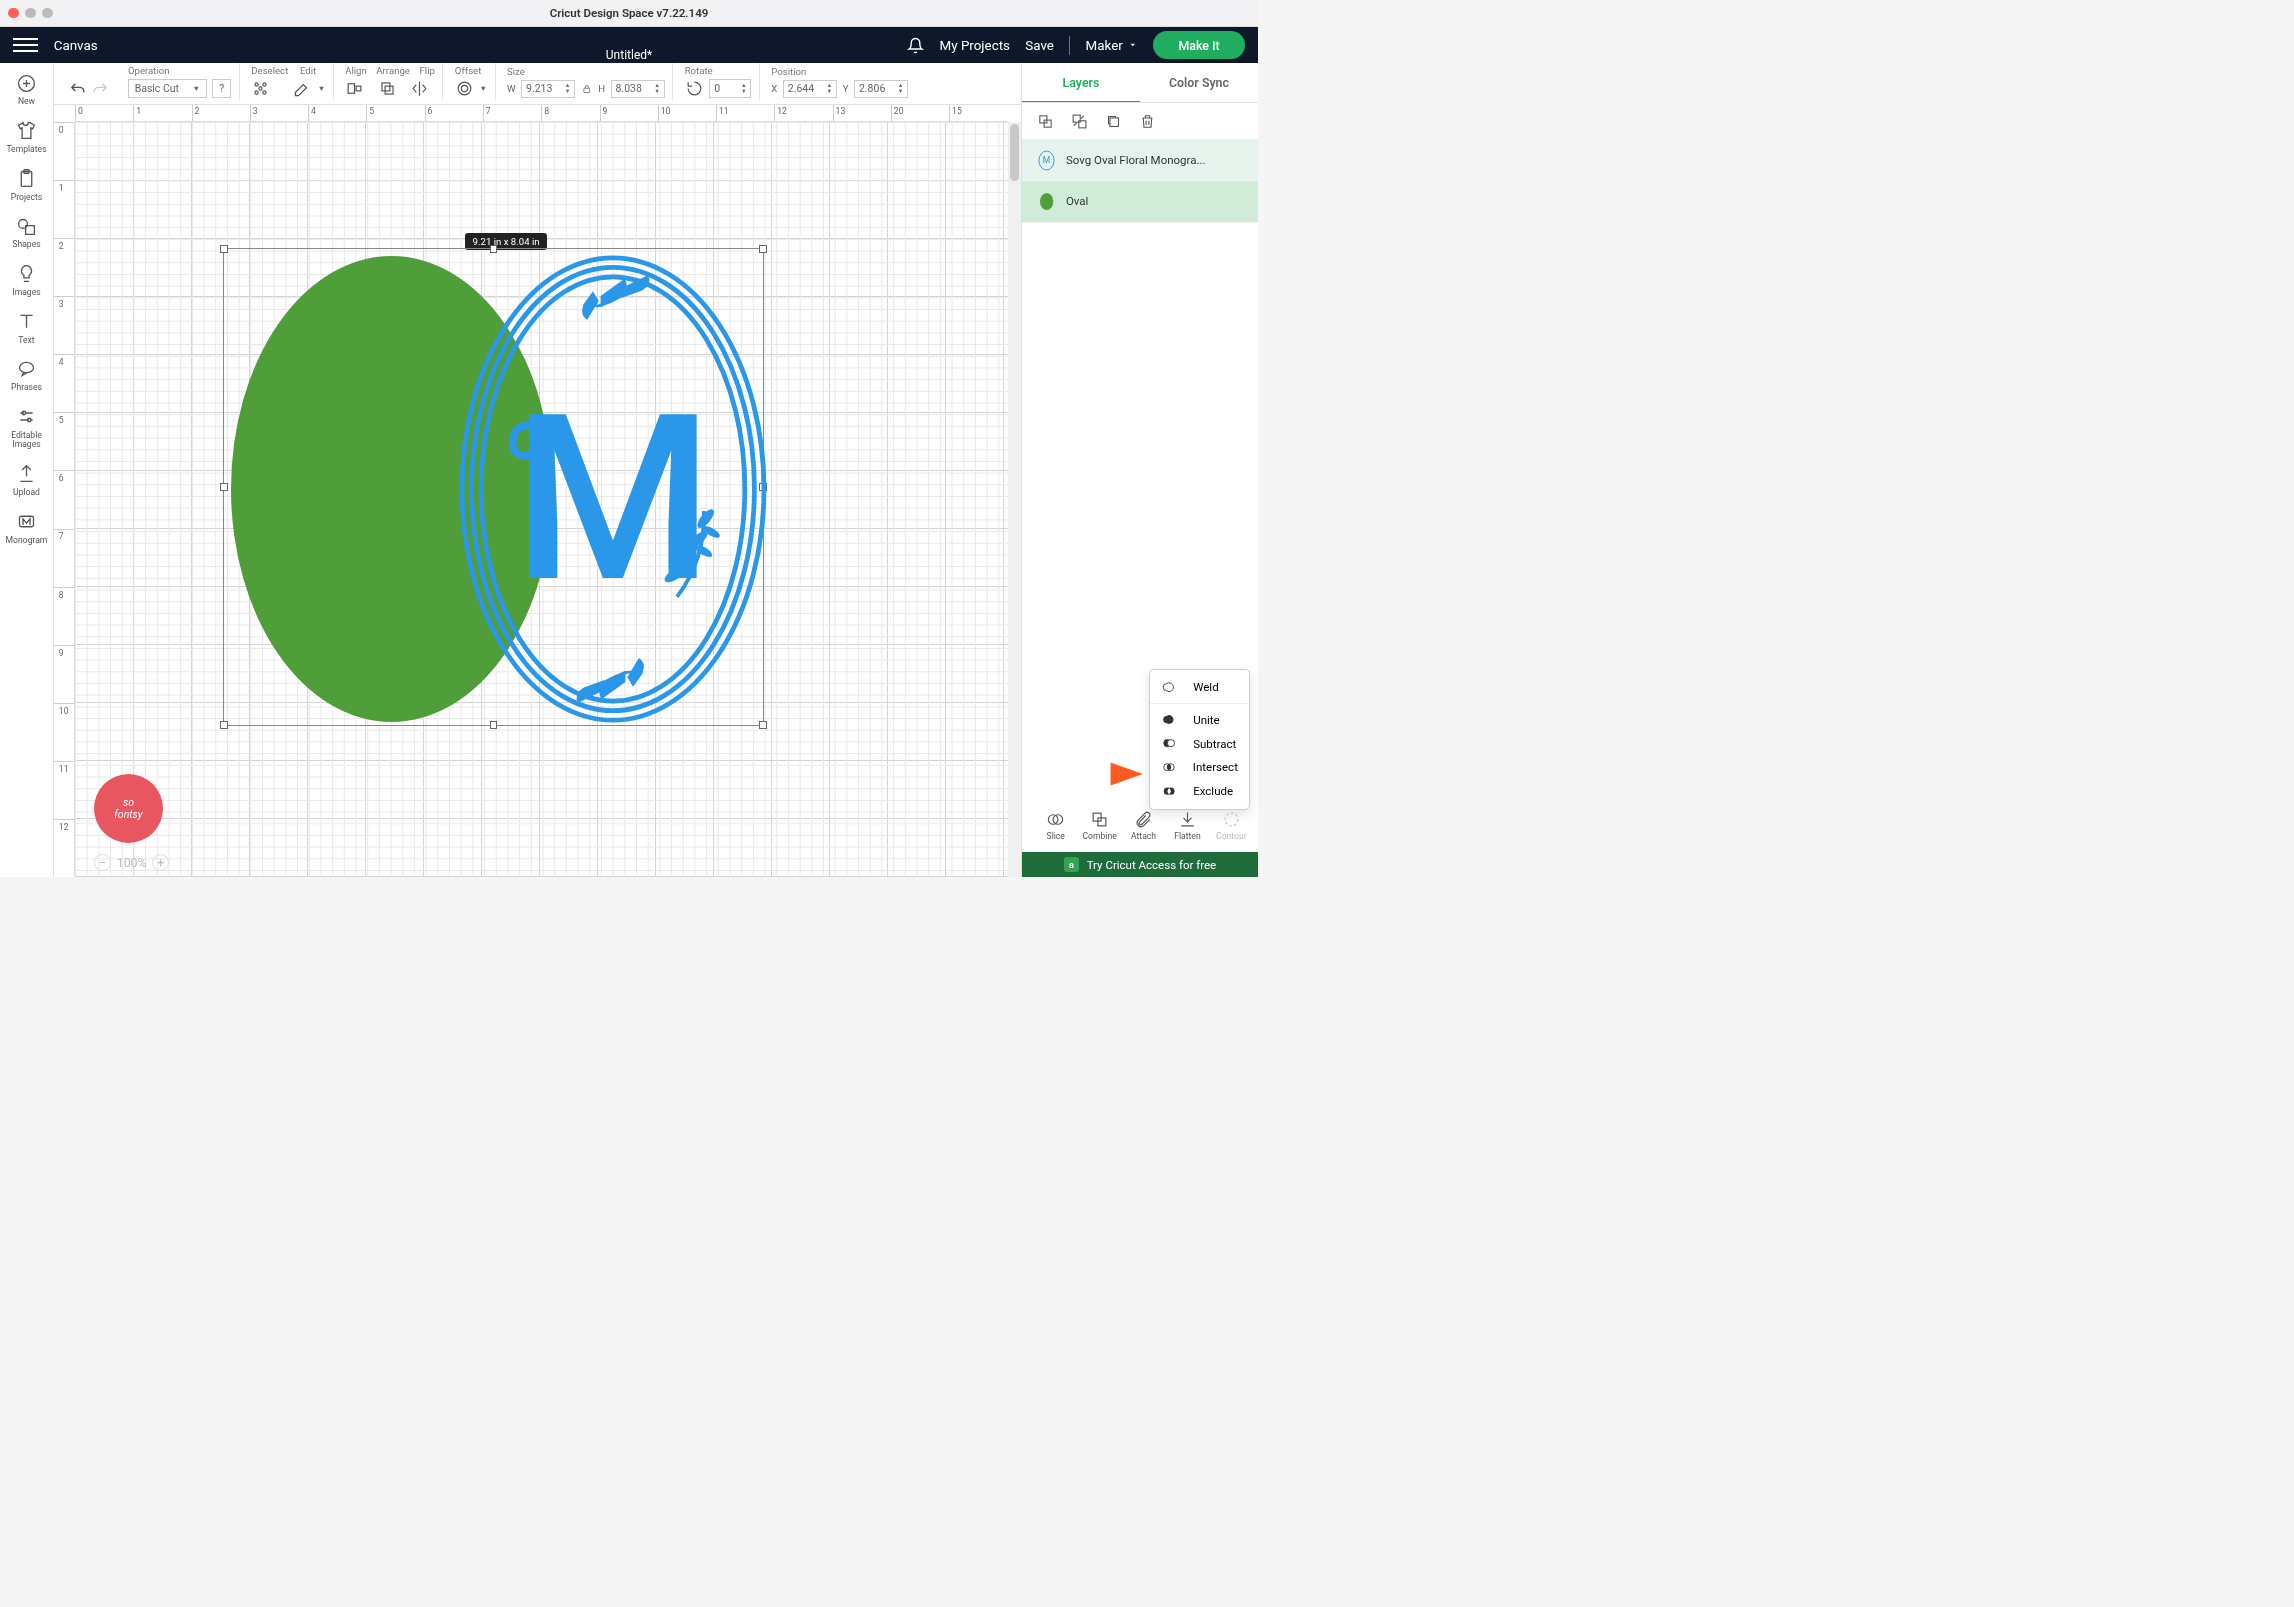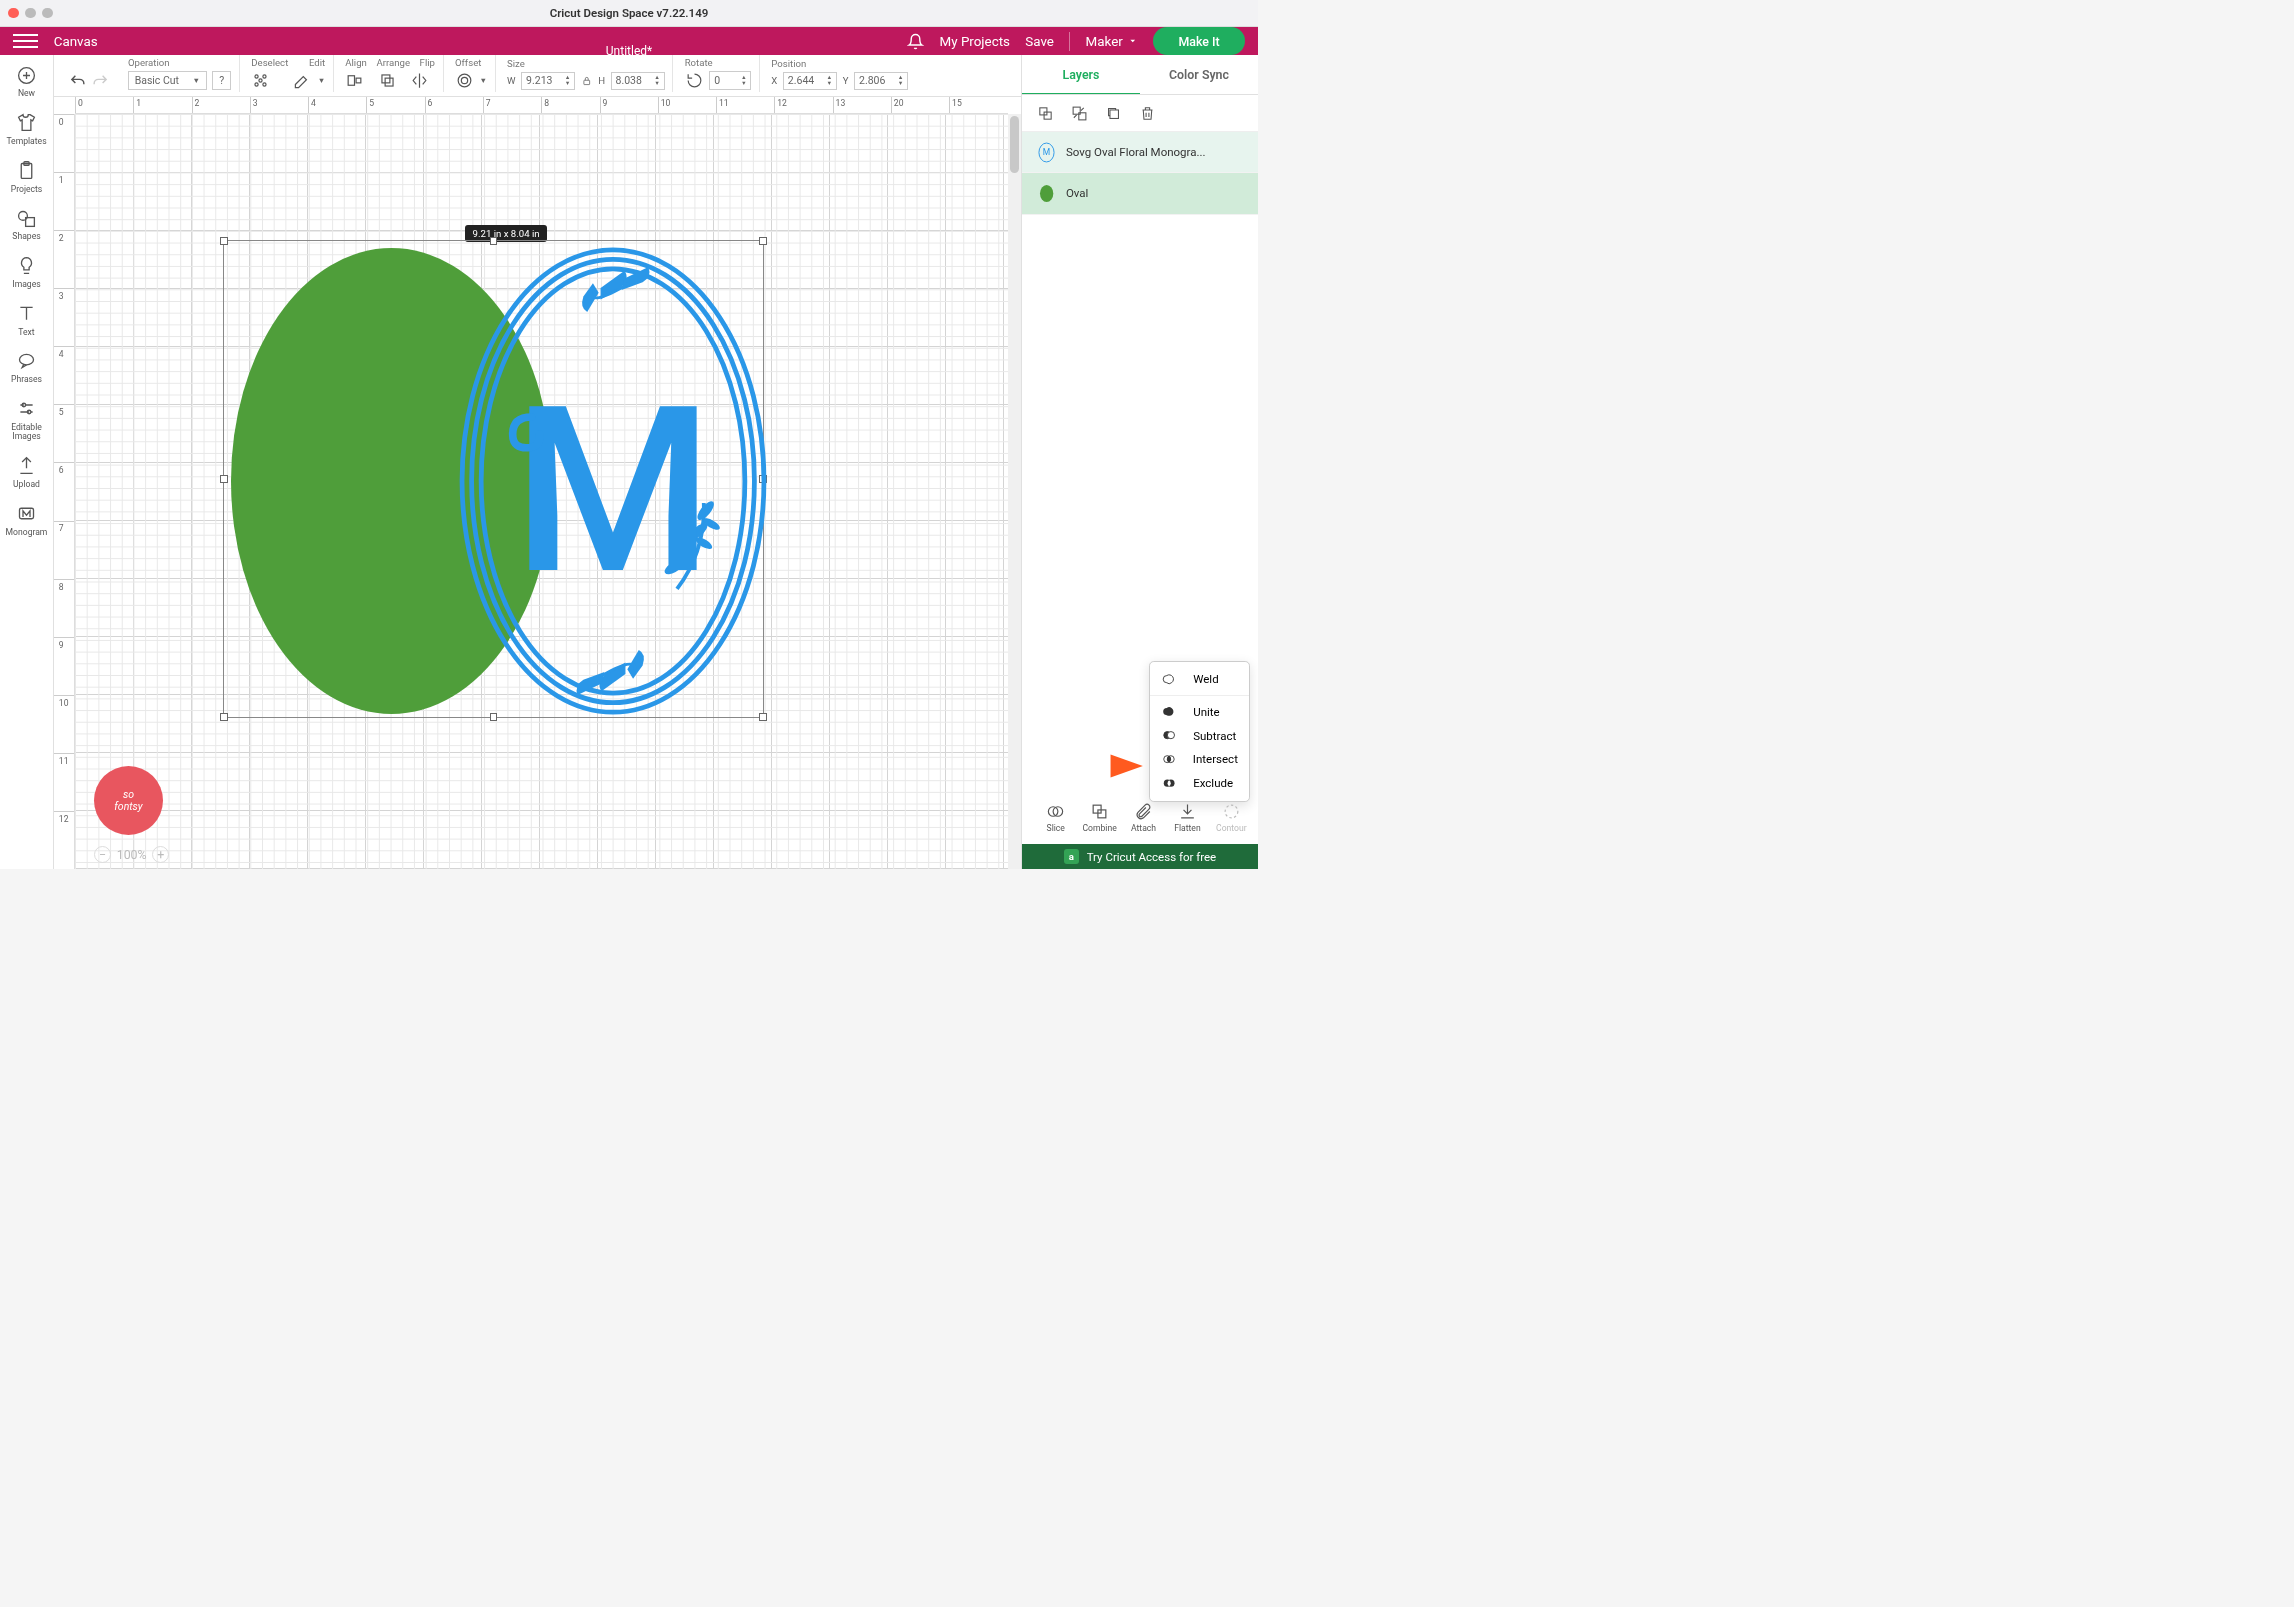--- a/index.html
+++ b/index.html
@@ -4,21 +4,21 @@
 <style>
 * { margin: 0; padding: 0; box-sizing: border-box; font-family: -apple-system, BlinkMacSystemFont, "Segoe UI", Roboto, sans-serif; }
 body { background: #f5f5f5; width: 1258px; height: 881px; overflow: hidden; position: relative; }
 
 .titlebar { height: 27px; background: #f2f2f4; display: flex; align-items: center; padding: 0 8px; position: relative; border-bottom:1px solid #ddd; }
 .traffic { display: flex; gap: 6.7px; }
 .tdot { width: 10.5px; height: 10.5px; border-radius: 50%; }
 .tdot.r { background: #ff5f57; } .tdot.y { background: #bbb; } .tdot.g { background: #bbb; }
 .titlebar-title { position: absolute; left: 50%; transform: translateX(-50%); font-size: 11.5px; font-weight: 600; color: #333; }
 
-.topbar { height: 28px; background: #be185d; display: flex; align-items: center; color: #fff; padding: 0 13.4px; font-size: 13.4px; }
+.topbar { height: 36px; background: #0f172a; display: flex; align-items: center; color: #fff; padding: 0 13.4px; font-size: 13.4px; }
 .menu-btn { width: 25px; height: 25px; display: flex; flex-direction: column; justify-content: center; gap: 3.8px; margin-right: 15.3px; }
 .menu-btn span { height: 1.9px; background: #fff; display: block; }
 .topbar-title { position: absolute; left: 50%; transform: translateX(-50%); font-size: 12px; margin-top: 20px; }
 .topbar-right { margin-left: auto; display: flex; align-items: center; gap: 15.3px; }
 .bell { width: 17px; height: 17px; }
 .divider-v { width: 1px; height: 19px; background: rgba(255,255,255,.4); }
 .makeit { background: #1fae5f; padding: 6.7px 25px; border-radius: 15.3px; font-size: 12.4px; font-weight: 500; }
 
 .main { display: flex; height: calc(100% - 67px); }
 
@@ -225,21 +225,21 @@
           <div class="op-select">
               <span>Basic Cut</span>
               <span style="font-size:7.6px;">▼</span>
             </div>
           <div class="q-btn">?</div>
         </div>
       </div>
       <div class="tool-sec">
         <div class="tool-row">
             <div class="lbl">Deselect</div>
-            <div class="lbl" style="margin-left:15px;">Edit</div>
+            <div class="lbl" style="margin-left:6px;">Edit</div>
           </div>
         <div class="tool-row">
           <div class="tiny-icon">
               <svg viewBox="0 0 24 24" fill="none" stroke="#555" stroke-width="1.5">
                 <circle cx="7" cy="7" r="2"></circle>
                 <circle cx="17" cy="7" r="2"></circle>
                 <circle cx="7" cy="17" r="2"></circle>
                 <circle cx="17" cy="17" r="2"></circle>
                 <circle cx="12" cy="12" r="2"></circle>
               </svg>

